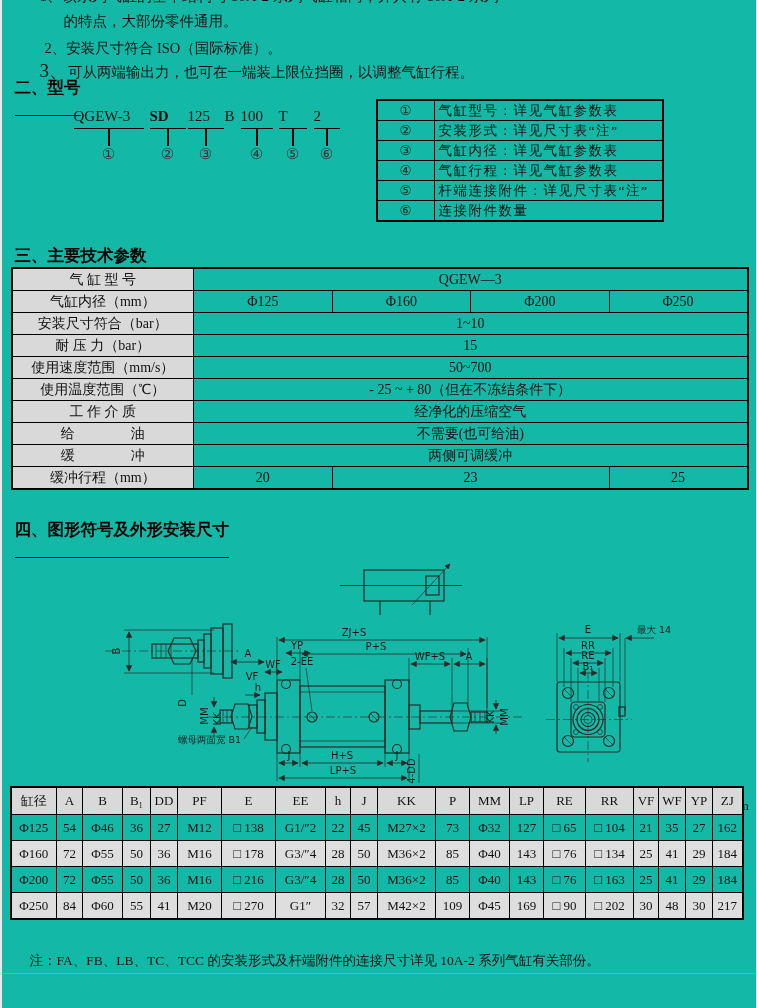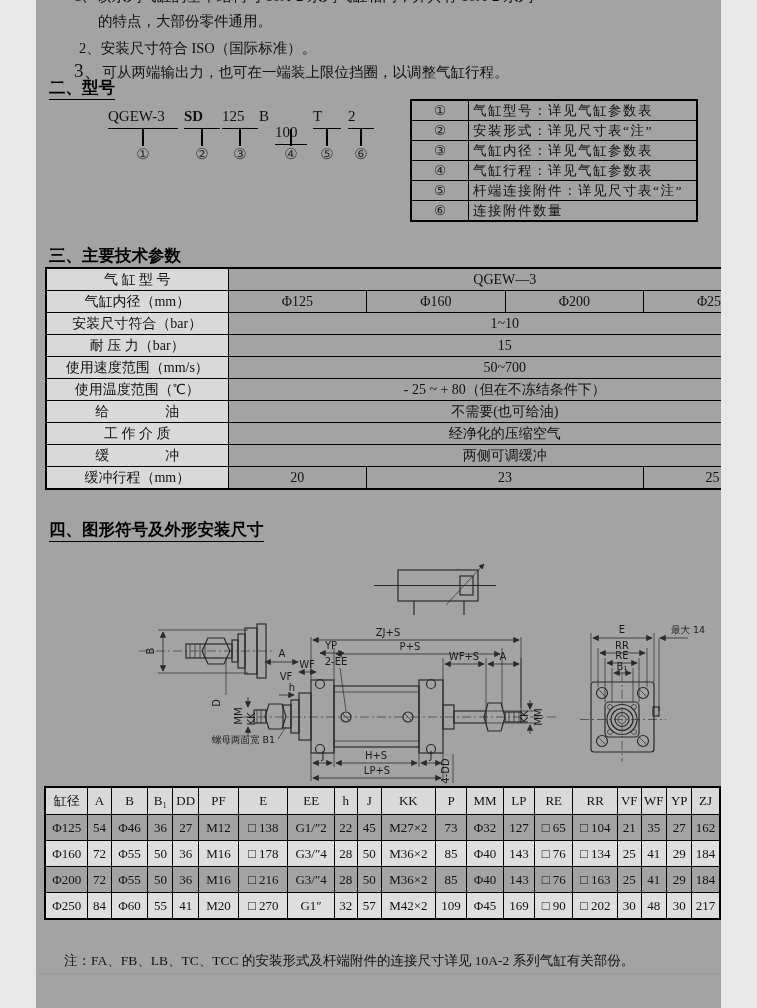--- a/index.html
+++ b/index.html
@@ -1,29 +1,29 @@
 <!DOCTYPE html>
 <html style="--shade: #d9d9d9; --stripe: #dedede;"><head>
 <meta charset="utf-8">
 <style>
   html,body{margin:0;padding:0;background:#e8e8e8;}
   #page{
-    position:relative; width:685px; height:1008px; margin:0 auto;
-    background:#a3a3a3; overflow:hidden;
+    position:relative; width:754px; height:1008px; margin:0 auto;
+    background:#14b8a6; overflow:hidden;
     font-family:"Liberation Serif", serif; color:#111;
   }
   
   .clip-line{position:absolute; left:38px; top:-13px; font-size:15px; white-space:nowrap;}
   .intro-line{position:absolute; font-size:14.5px; white-space:nowrap;}
   .big-num{font-size:19px; font-family:"Liberation Serif",serif;}
   
   .sec-head{
     position:absolute; font-family:"Liberation Sans", sans-serif;
     font-weight:bold; font-size:16.5px; color:#000;
-    border-bottom:1.5px solid #000; padding-bottom:0; white-space:nowrap;
+    border-bottom:1.5px solid #000; padding-bottom:16px; white-space:nowrap;
   }
   
   .mc-part{
     position:absolute; top:108px; height:20px; text-align:left;
     font-size:15px; border-bottom:1.5px solid #000; white-space:nowrap;
   }
   .mc-part.noline{border-bottom:none;}
   .mc-tick{position:absolute; top:129px; width:2px; height:17px; background:#000;}
   .mc-num{position:absolute; top:145px; width:20px; text-align:center; font-size:15px; color:#333;}
   
@@ -89,21 +89,21 @@
     <span class="big-num">3、</span><span>可从两端输出力，也可在一端装上限位挡圈，以调整气缸行程。</span>
   </div>
 
   <div class="sec-head" style="left:13px; top:77px;">二、型号</div>
 
   <div>
     <span class="mc-part" style="left:72px; width:70px;">QGEW-3</span>
     <span class="mc-part" style="left:148px; width:36px;font-weight:bold;">SD</span>
     <span class="mc-part" style="left:186px; width:36px;">125</span>
     <span class="mc-part noline" style="left:223px; width:15px;">B</span>
-    <span class="mc-part" style="left:239px; width:32px;margin-top:16px;">100</span>
+    <span class="mc-part" style="left:239px; width:32px;">100</span>
     <span class="mc-part" style="left:277px; width:28px;">T</span>
     <span class="mc-part" style="left:312px; width:26px;">2</span>
 
     <span class="mc-tick" style="left:106px;"></span>
     <span class="mc-tick" style="left:165px;"></span>
     <span class="mc-tick" style="left:203px;"></span>
     <span class="mc-tick" style="left:254px;"></span>
     <span class="mc-tick" style="left:290px;"></span>
     <span class="mc-tick" style="left:324px;"></span>
 
@@ -169,26 +169,26 @@
         </tr>
         <tr>
           <th>使用速度范围（mm/s）</th>
           <td colspan="4">50~700</td>
         </tr>
         <tr>
           <th>使用温度范围（℃）</th>
           <td colspan="4">- 25 ~ + 80（但在不冻结条件下）</td>
         </tr>
         <tr>
+          <th>工 作 介 质</th>
+          <td colspan="4">经净化的压缩空气</td>
+        </tr>
+        <tr>
           <th>给　　　　油</th>
           <td colspan="4">不需要(也可给油)</td>
-        </tr>
-        <tr>
-          <th>工 作 介 质</th>
-          <td colspan="4">经净化的压缩空气</td>
         </tr>
         <tr>
           <th>缓　　　　冲</th>
           <td colspan="4">两侧可调缓冲</td>
         </tr>
         <tr>
           <th>缓冲行程（mm）</th>
           <td>20</td>
           <td colspan="2">23</td>
           <td>25</td>

